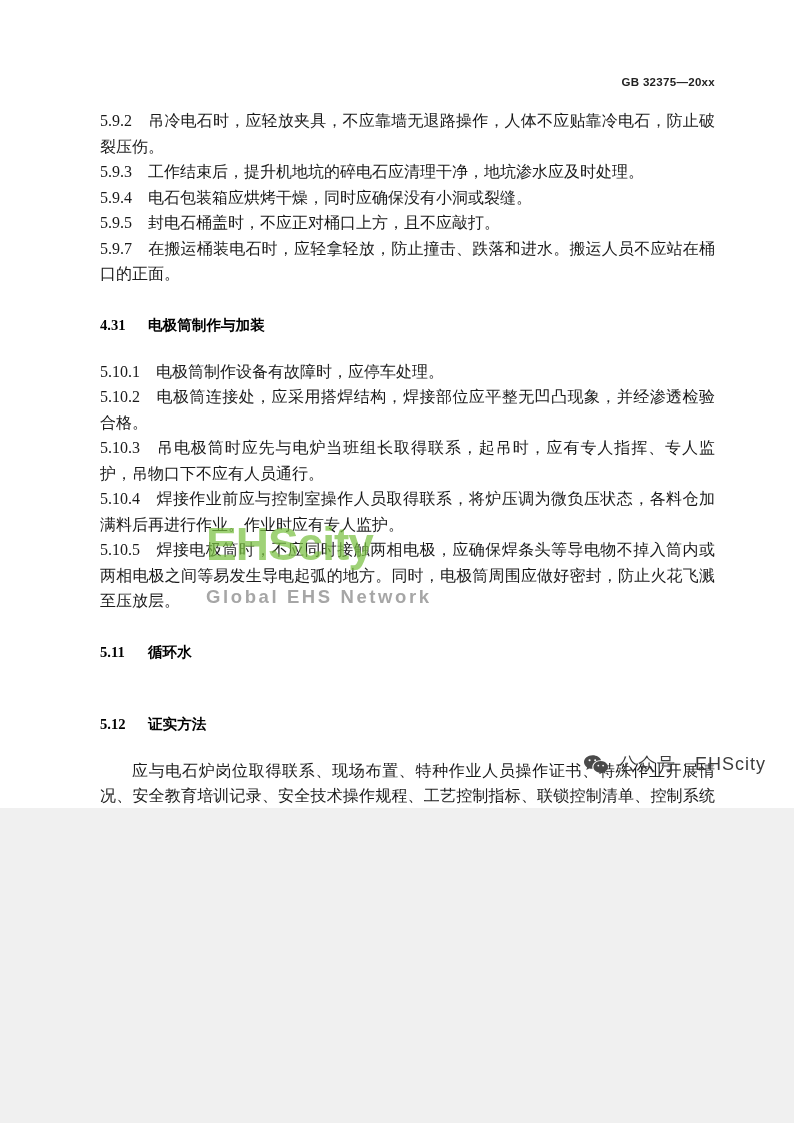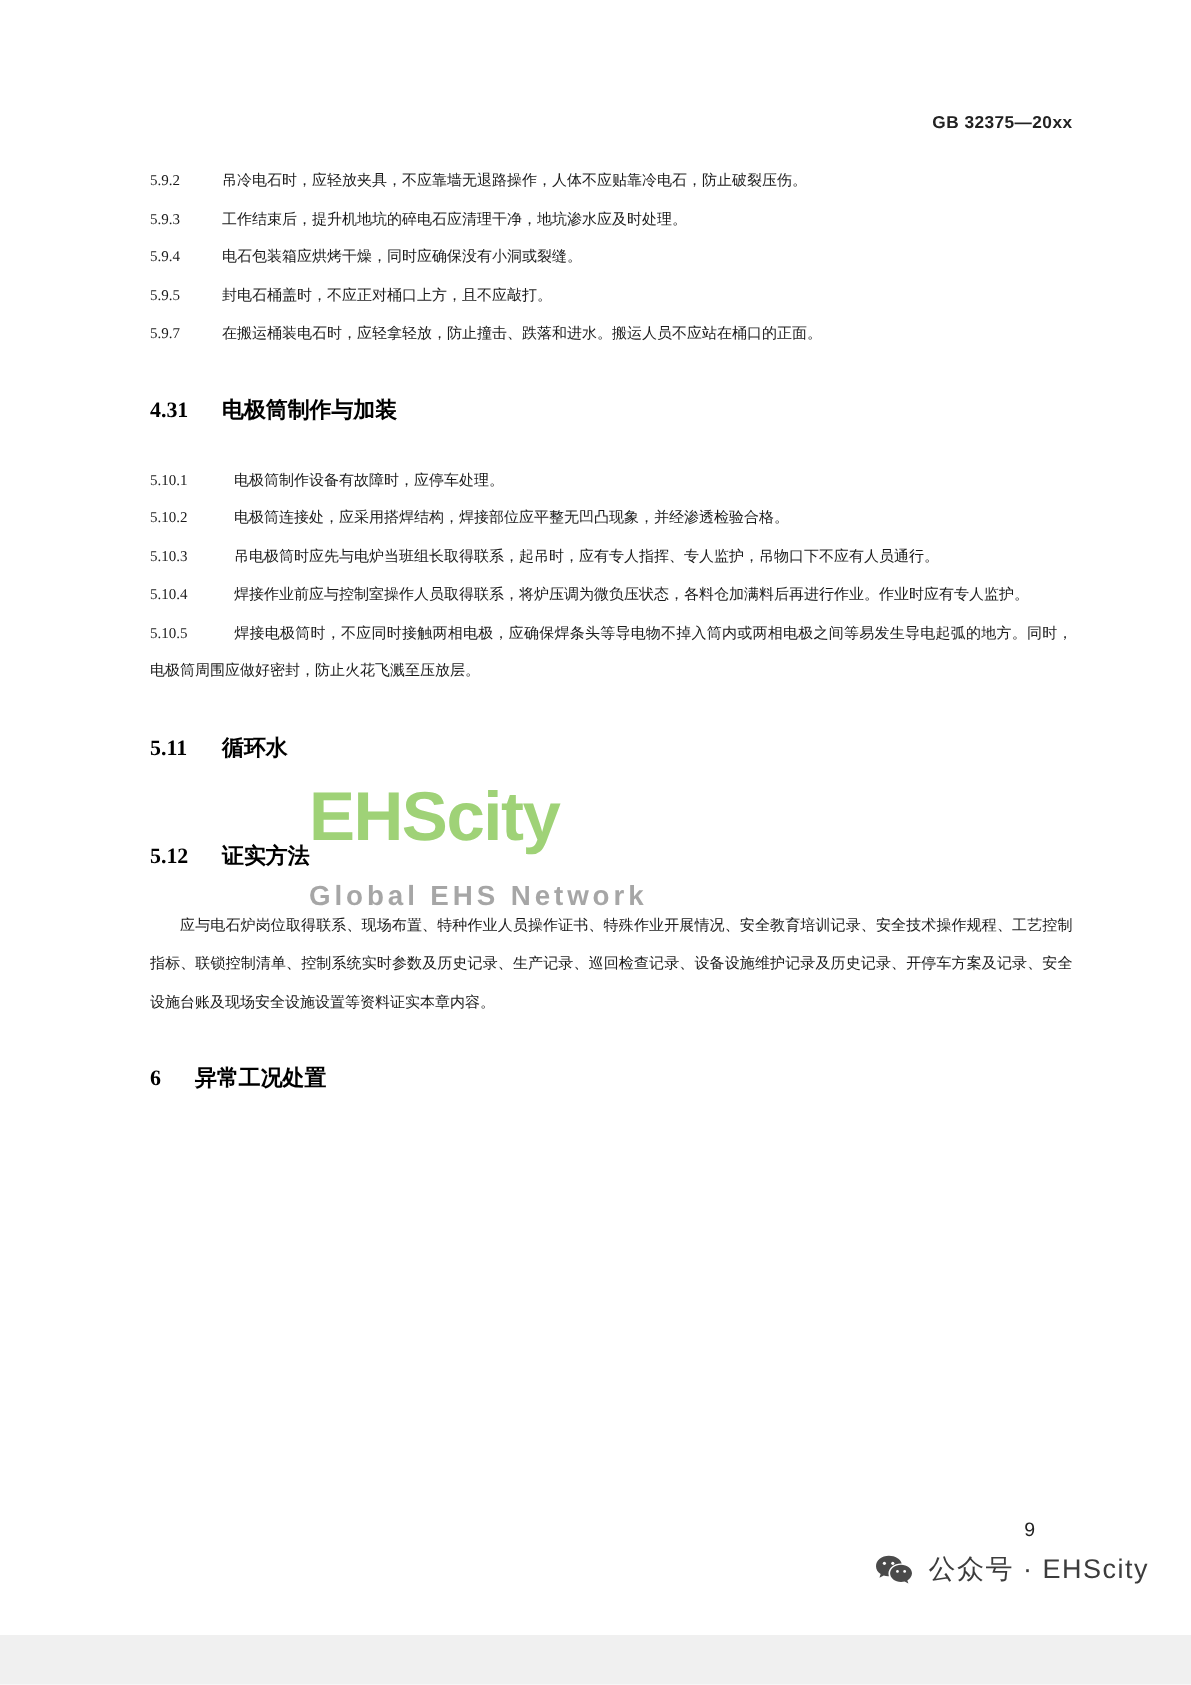--- a/index.html
+++ b/index.html
@@ -6,21 +6,21 @@
     margin: 0;
     padding: 0;
     background: #f0f0f0;
   }
   body {
     font-family: "Liberation Serif", "DejaVu Serif", serif;
   }
   .page {
     position: relative;
     width: 794px;
-    height: 1090px;
+    height: 808px;
     background: #ffffff;
     overflow: hidden;
     box-sizing: border-box;
   }
   .content {
     position: absolute;
     left: 100px;
     top: 0;
     width: 615px;
     height: 1123px;
@@ -36,21 +36,21 @@
     letter-spacing: 0.3px;
   }
   .body-area {
     position: absolute;
     top: 108px;
     left: 0;
     width: 615px;
   }
   p {
     margin: 0;
-    font-size: 10px;
+    font-size: 16px;
     line-height: 25.5px;
     color: #1a1a1a;
     text-align: justify;
     text-justify: inter-ideograph;
   }
   .clause {
     margin-bottom: 0px;
   }
   .num {
     display: inline-block;

